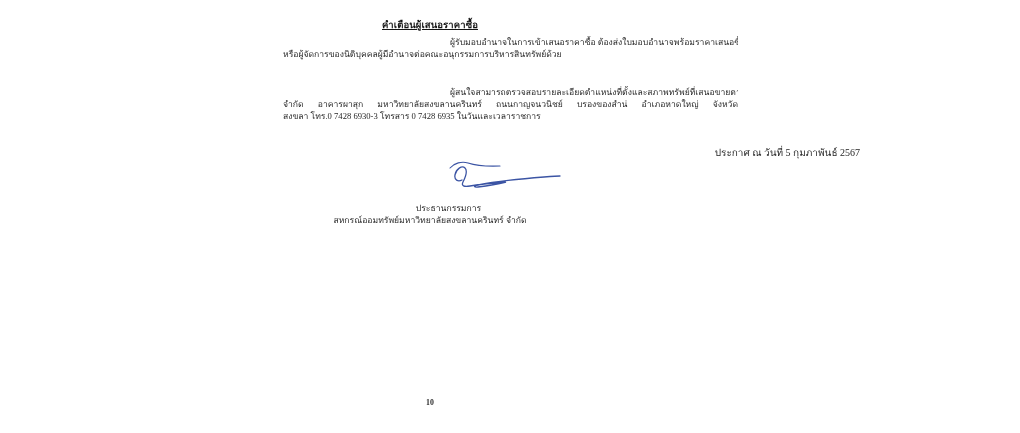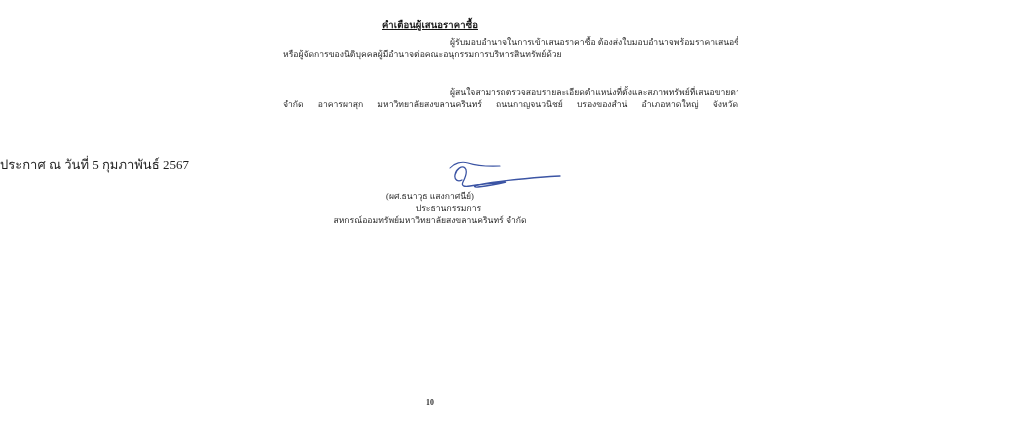--- a/index.html
+++ b/index.html
@@ -46,25 +46,25 @@
   }
   .doc-line.indent {
     text-indent: 167px;
   }
   .doc-line.last {
     text-align: right;
     text-align-last: left;
   }
   .date-line {
     position: absolute;
-    top: 154px;
+    top: 145px;
     left: 0;
     right: 0;
-    text-align: left;
-    font-size: 13px;
+    text-align: right;
+    font-size: 10px;
   }
   .signature-wrap {
     position: absolute;
     top: 160px;
     left: 448px;
     width: 124px;
     height: 32px;
   }
   .sig-block {
     position: absolute;
@@ -96,32 +96,32 @@
   <div class="doc-title">คำเตือนผู้เสนอราคาซื้อ</div>
 
   <div class="para para-1">
     <div class="doc-line indent">ผู้รับมอบอำนาจในการเข้าเสนอราคาซื้อ ต้องส่งใบมอบอำนาจพร้อมราคาเสนอซื้อต่อ</div>
     <div class="doc-line last">หรือผู้จัดการของนิติบุคคลผู้มีอำนาจต่อคณะอนุกรรมการบริหารสินทรัพย์ด้วย</div>
   </div>
 
   <div class="para para-2">
     <div class="doc-line indent">ผู้สนใจสามารถตรวจสอบรายละเอียดตำแหน่งที่ตั้งและสภาพทรัพย์ที่เสนอขายตามรายละเอียด</div>
     <div class="doc-line">จำกัด อาคารผาสุก มหาวิทยาลัยสงขลานครินทร์ ถนนกาญจนวนิชย์ บรองของสำน่ อำเภอหาดใหญ่ จังหวัด</div>
+    <div class="doc-line last">สงขลา โทร.0 7428 6930-3 โทรสาร 0 7428 6935 ในวันและเวลาราชการ</div>
   </div>
 
   <div class="date-line">ประกาศ ณ วันที่ 5 กุมภาพันธ์ 2567</div>
 
   <div class="signature-wrap">
     <svg width="124" height="32" viewBox="0 0 124 32">
       <path d="M14,20 C10,22 6,20 7,15 C8,9 14,5 17,8 C20,11 17,18 15,22 C13,26 16,27 22,26 C34,24 44,23 58,22 C50,24 38,26 30,27 C26,27.5 25,26 30,25 C44,22 70,19 96,17 C104,16.4 110,16 112,16" fill="none" stroke="#3b54a4" stroke-width="1.3" stroke-linecap="round"></path>
       <path d="M2,8 C6,3 14,1 20,3 C28,5.6 40,6.5 52,6" fill="none" stroke="#3b54a4" stroke-width="1.1" stroke-linecap="round"></path>
     </svg>
   </div>
 
-  <div class="sig-block sig-name">(ผศ.ธนาวุธ แสงกาศนีย์)</div>
 
   <div class="sig-block sig-position">ประธานกรรมการ</div>
 
   <div class="sig-block sig-org">สหกรณ์ออมทรัพย์มหาวิทยาลัยสงขลานครินทร์ จำกัด</div>
 
   <div class="page-number">10</div>
 
 </div>
 
 </body></html>

